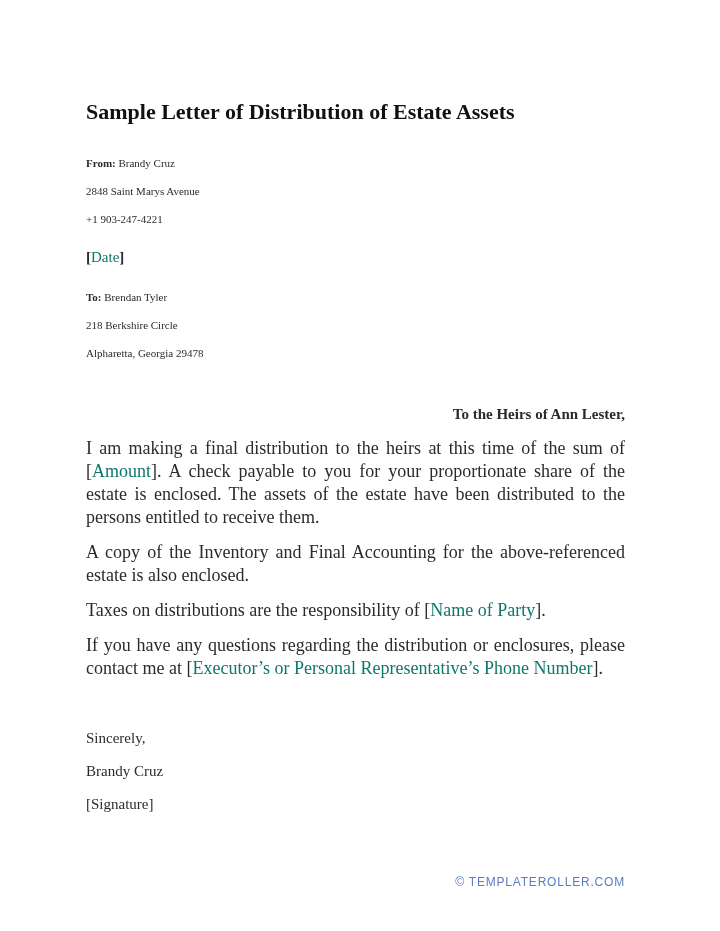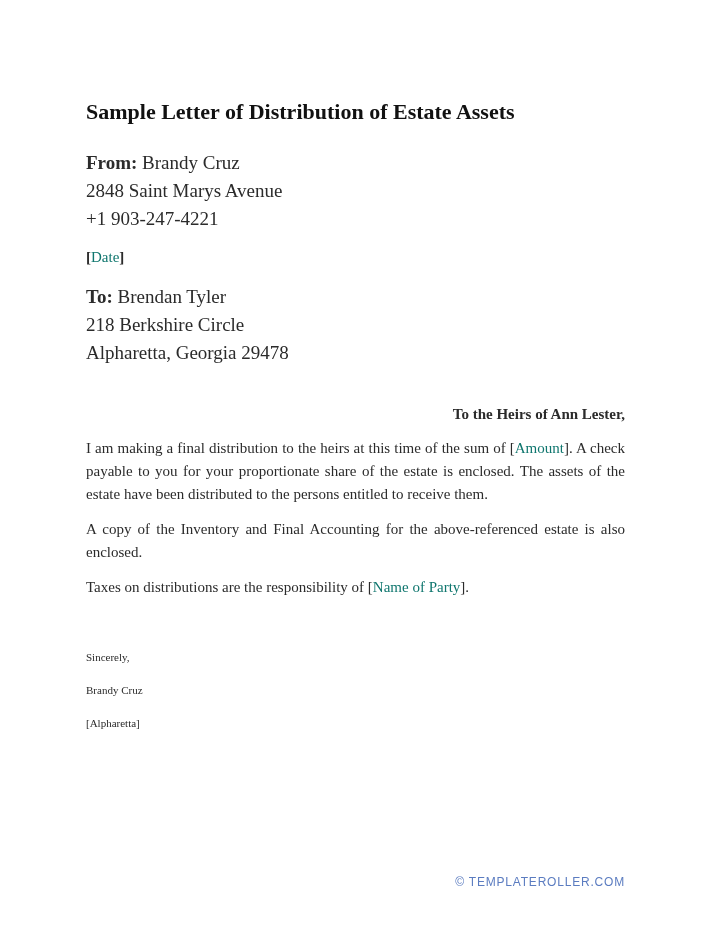--- a/index.html
+++ b/index.html
@@ -21,21 +21,21 @@
   .doc-title {
     margin: 0 0 25px 0;
     font-size: 22px;
     font-weight: 700;
     color: #111111;
     line-height: 1.1;
     white-space: nowrap;
   }
   .addr-block p {
     margin: 0;
-    font-size: 19px;
+    font-size: 11px;
     line-height: 28px;
   }
   .label-bold {
     font-weight: 700;
   }
   .date-line {
     margin: 10px 0 0 0;
     font-size: 15px;
     line-height: 28px;
   }
@@ -51,30 +51,30 @@
   }
   .salutation {
     margin: 36px 0 0 0;
     font-size: 15px;
     font-weight: 700;
     line-height: 22px;
     text-align: right;
   }
   .para {
     margin: 12px 0 0 0;
-    font-size: 15px;
+    font-size: 18px;
     line-height: 23px;
     text-align: justify;
   }
   .closing {
     margin-top: 42px;
   }
   .closing p {
     margin: 0;
-    font-size: 11px;
+    font-size: 15px;
     line-height: 33px;
   }
   .footer {
     position: absolute;
     right: 84px;
     bottom: 42px;
     font-family: "Liberation Sans", "DejaVu Sans", sans-serif;
     font-size: 12px;
     letter-spacing: 0.8px;
     color: #5b7cc0;
@@ -104,22 +104,23 @@
   </div>
 
   <p class="salutation">To the Heirs of Ann Lester,</p>
 
   <p class="para"><span>I am making a final distribution to the heirs at this time of the sum of [</span><span class="ph">Amount</span><span>]. A check payable to you for your proportionate share of the estate is enclosed. The assets of the estate have been distributed to the persons entitled to receive them.</span></p>
 
   <p class="para">A copy of the Inventory and Final Accounting for the above-referenced estate is also enclosed.</p>
 
   <p class="para"><span>Taxes on distributions are the responsibility of [</span><span class="ph">Name of Party</span><span>].</span></p>
 
+  <p class="para"><span>If you have any questions regarding the distribution or enclosures, please contact me at [</span><span class="ph">Executor’s or Personal Representative’s Phone Number</span><span>].</span></p>
 
   <div class="closing">
     <p>Sincerely,</p>
     <p>Brandy Cruz</p>
-    <p>[Alpharetta]</p>
+    <p>[Signature]</p>
   </div>
 
   <a class="footer">© TEMPLATEROLLER.COM</a>
 
 </div>
 
 </body></html>

